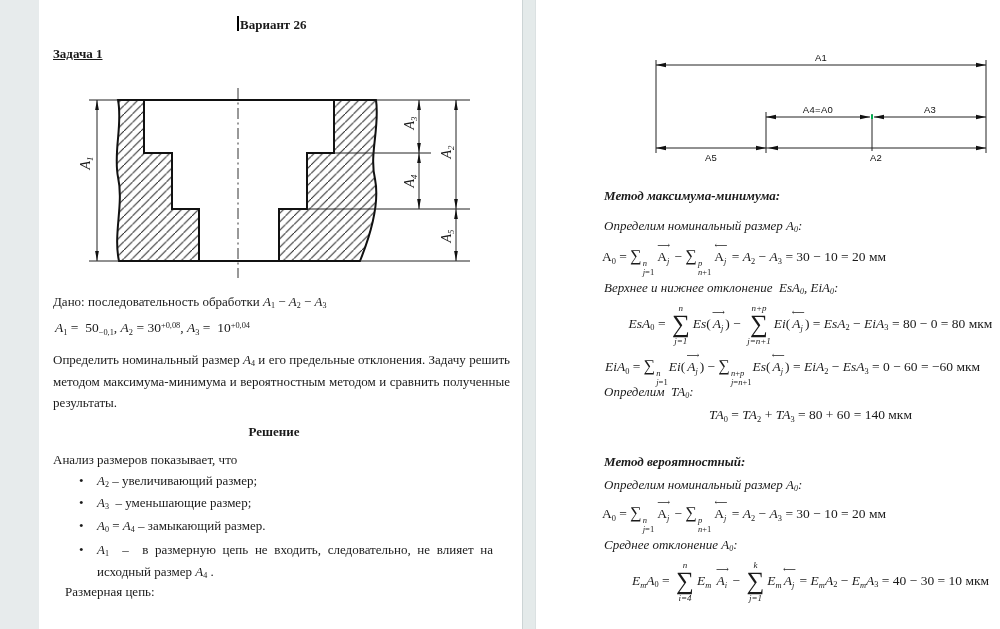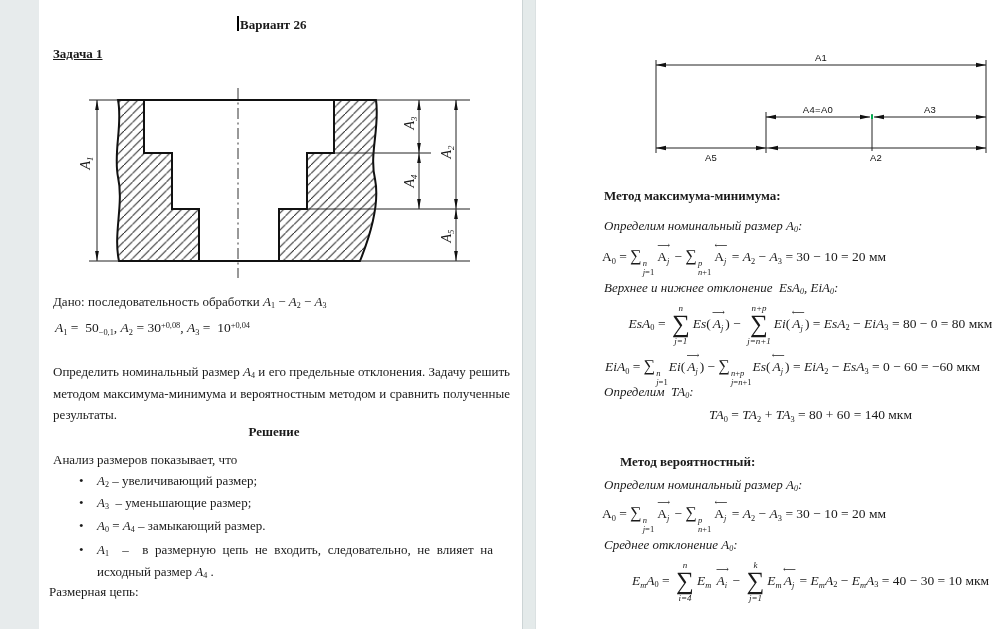--- a/index.html
+++ b/index.html
@@ -8,21 +8,21 @@
   #root{position:relative;width:1000px;height:629px;margin-left:39px;}
   .abs{position:absolute;}
   .pg{position:absolute;top:0;height:629px;background:#fff;}
   #pageL{left:0;width:483px;}
   #divider{left:483px;width:14px;height:629px;background:#e4eaea;
            border-left:1px solid #ccd4d5;border-right:1px solid #dbe1e2;box-sizing:border-box;}
   #pageR{left:497px;width:503px;}
   .t13{font-size:13px;line-height:20px;}
   .bold{font-weight:bold;}
   .it{font-style:italic;}
-  .bi{font-weight:bold;}
+  .bi{font-style:italic;font-weight:bold;}
   .center{text-align:center;}
   .just{text-align:justify;}
   sub,sup{font-size:62%;line-height:0;}
   sub{vertical-align:-0.3em;}
   sup{vertical-align:0.5em;}
   .caret{display:inline-block;width:1.5px;height:15px;background:#000;vertical-align:-2px;margin-right:1px;}
   .underline{text-decoration:underline;}
   
   .rot{position:absolute;font-style:italic;font-size:14px;white-space:nowrap;
        transform:translate(-50%,-50%) rotate(-90deg);}
@@ -98,42 +98,42 @@
     </svg>
 
     <span class="rot" style="left:47px;top:163px;"><i>A</i><sub>1</sub></span>
     <span class="rot" style="left:371px;top:123px;"><i>A</i><sub>3</sub></span>
     <span class="rot" style="left:408px;top:152px;"><i>A</i><sub>2</sub></span>
     <span class="rot" style="left:371px;top:181px;"><i>A</i><sub>4</sub></span>
     <span class="rot" style="left:408px;top:236px;"><i>A</i><sub>5</sub></span>
 
     <div class="abs t13" style="left:14px;top:292px;">Дано: последовательность обработки <i>A</i><sub>1</sub> − <i>A</i><sub>2</sub> − <i>A</i><sub>3</sub></div>
     <div class="abs frm" style="left:16px;top:320px;"><i>A</i><sub>1</sub> = &nbsp;50<sub>−0,1</sub>, <i>A</i><sub>2</sub> = 30<sup>+0,08</sup>, <i>A</i><sub>3</sub> = &nbsp;10<sup>+0,04</sup></div>
-    <div class="abs t13 just" style="left:14px;top:361px;width:457px;line-height:21.5px;">Определить номинальный размер <i>A</i><sub>4</sub> и его предельные отклонения. Задачу решить методом максимума-минимума и вероятностным методом и сравнить полученные результаты.</div>
+    <div class="abs t13 just" style="left:14px;top:349px;width:457px;line-height:21.5px;">Определить номинальный размер <i>A</i><sub>4</sub> и его предельные отклонения. Задачу решить методом максимума-минимума и вероятностным методом и сравнить полученные результаты.</div>
     <div class="abs t13" style="left:14px;top:450px;">Анализ размеров показывает, что</div>
     <div class="abs t13 bold center" style="left:0;top:422px;width:470px;">Решение</div>
 
     <div class="bullet-row t13" style="left:40px;top:471px;width:415px;">
       <span class="bullet-dot">•</span>
       <span class="bullet-txt"><i>A</i><sub>2</sub> – увеличивающий размер;</span>
     </div>
     <div class="bullet-row t13" style="left:40px;top:493px;width:415px;">
       <span class="bullet-dot">•</span>
       <span class="bullet-txt"><i>A</i><sub>3</sub> &nbsp;– уменьшающие размер;</span>
     </div>
     <div class="bullet-row t13" style="left:40px;top:516px;width:415px;">
       <span class="bullet-dot">•</span>
       <span class="bullet-txt"><i>A</i><sub>0</sub> = <i>A</i><sub>4</sub> – замыкающий размер.</span>
     </div>
     <div class="bullet-row t13 just" style="left:40px;top:539px;width:414px;line-height:21.5px;">
       <span class="bullet-dot">•</span>
       <span class="bullet-txt"><i>A</i><sub>1</sub> &nbsp;– &nbsp;в размерную цепь не входить, следовательно, не влияет на исходный размер <i>A</i><sub>4</sub> .</span>
     </div>
 
-    <div class="abs t13" style="left:10px;top:582px;text-align:right;">Размерная цепь:</div>
+    <div class="abs t13" style="left:26px;top:582px;text-align:right;">Размерная цепь:</div>
   </div>
 
   <div id="divider" class="abs"></div>
 
   <div id="pageR" class="pg">
 
     <svg class="abs" style="left:110px;top:52px;" width="360" height="118" viewBox="0 0 360 118">
       <g stroke="#222" stroke-width="1">
         <line x1="10" y1="8" x2="10" y2="101"></line>
         <line x1="340" y1="8" x2="340" y2="101"></line>
@@ -186,21 +186,21 @@
         </span><i>Ei</i>(<span class="vc"><span class="ar">⟵</span><i>A</i><sub><i>j</i></sub></span>) = <i>EsA</i><sub>2</sub> − <i>EiA</i><sub>3</sub> = 80 − 0 = 80 мкм</div>
     <div class="abs frm" style="left:69px;top:357px;"><i>EiA</i><sub>0</sub> = <span class="sg">∑</span><span class="st">
           <span><i>n</i></span>
           <span><i>j</i>=1</span>
         </span><i>Ei</i>(<span class="vc"><span class="ar">⟶</span><i>A</i><sub><i>j</i></sub></span>) − <span class="sg">∑</span><span class="st">
           <span><i>n</i>+<i>p</i></span>
           <span><i>j</i>=<i>n</i>+1</span>
         </span><i>Es</i>(<span class="vc"><span class="ar">⟵</span><i>A</i><sub><i>j</i></sub></span>) = <i>EiA</i><sub>2</sub> − <i>EsA</i><sub>3</sub> = 0 − 60 = −60 мкм</div>
     <div class="abs t13 it" style="left:68px;top:382px;">Определим &nbsp;TA<sub>0</sub>:</div>
     <div class="disp frm" style="left:60px;right:14px;top:407px;"><i>TA</i><sub>0</sub> = <i>TA</i><sub>2</sub> + <i>TA</i><sub>3</sub> = 80 + 60 = 140 мкм</div>
-    <div class="abs t13 bi" style="left:84px;top:452px;">Метод вероятностный:</div>
+    <div class="abs t13 bi" style="left:68px;top:452px;">Метод вероятностный:</div>
     <div class="abs t13 it" style="left:68px;top:475px;">Определим номинальный размер A<sub>0</sub>:</div>
     <div class="abs frm" style="left:66px;top:504px;">A<sub>0</sub> = <span class="sg">∑</span><span class="st">
           <span><i>n</i></span>
           <span><i>j</i>=1</span>
         </span><span class="vc"><span class="ar">⟶</span>A<sub><i>j</i></sub></span> − <span class="sg">∑</span><span class="st">
           <span><i>p</i></span>
           <span><i>n</i>+1</span>
         </span><span class="vc"><span class="ar">⟵</span>A<sub><i>j</i></sub></span> = <i>A</i><sub>2</sub> − <i>A</i><sub>3</sub> = 30 − 10 = 20 мм</div>
     <div class="abs t13 it" style="left:68px;top:535px;">Среднее отклонение A<sub>0</sub>:</div>
     <div class="disp frm" style="left:60px;right:14px;top:560px;"><i>E<sub>m</sub>A</i><sub>0</sub> = <span class="bs">

